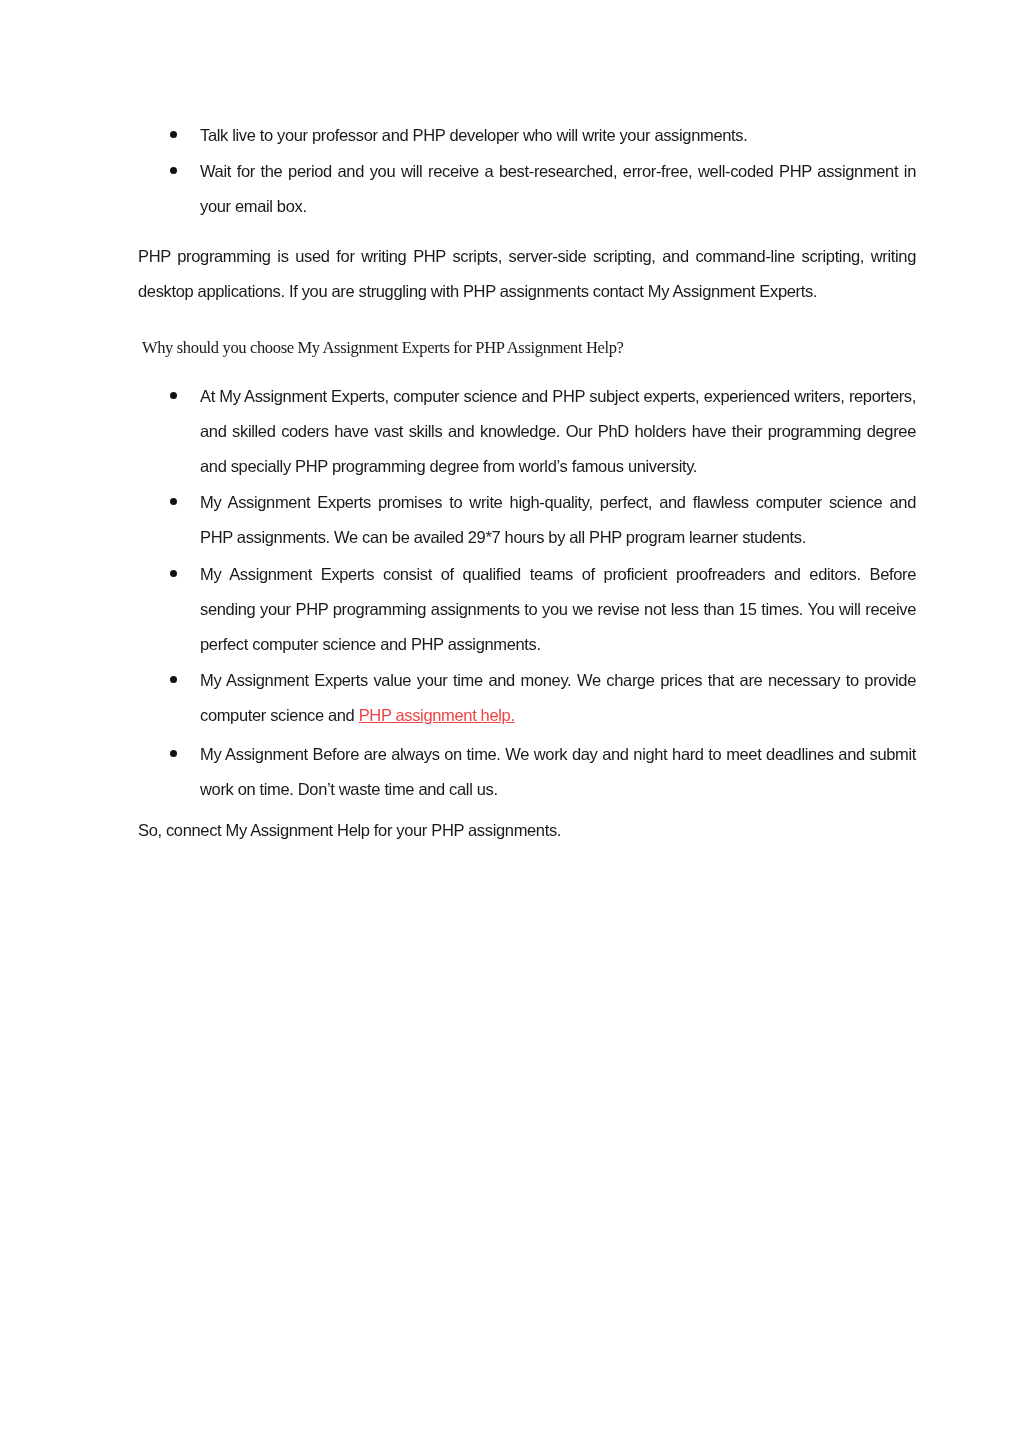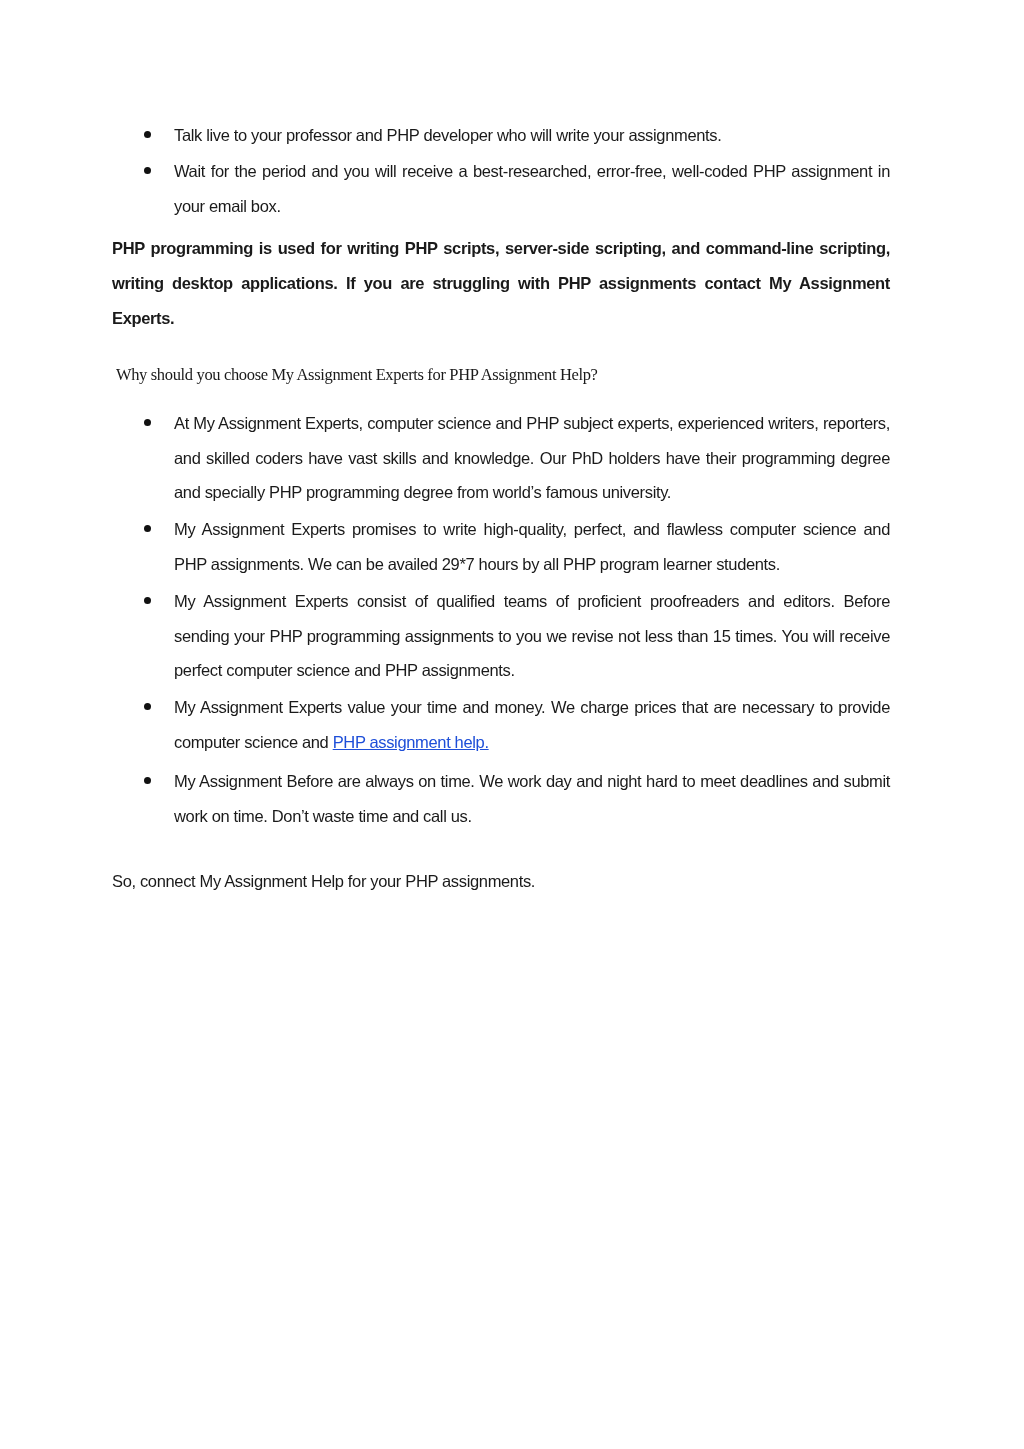--- a/index.html
+++ b/index.html
@@ -1,29 +1,29 @@
 <!DOCTYPE html>
 <html><head>
 <meta charset="utf-8">
 <style>
   html, body { margin: 0; padding: 0; background: #ffffff; }
   body { width: 1024px; height: 1449px; position: relative; overflow: hidden;
          font-family: "Liberation Sans", sans-serif; color: #1a1a1a; }
-  .page { position: absolute; left: 112px; top: 118px; width: 778px; font-size: 16.5px; letter-spacing: -0.35px; }
+  .page { position: absolute; left: 138px; top: 118px; width: 778px; font-size: 16.5px; letter-spacing: -0.35px; }
   .para { text-align: justify; line-height: 34.8px; margin: 0; }
   ul.bullets { list-style: none; margin: 0; padding: 0; }
   ul.bullets li { position: relative; padding-left: 62px; text-align: justify; line-height: 34.8px; }
   ul.bullets li .dot { position: absolute; left: 32px; top: 13px; width: 7px; height: 7px; border-radius: 50%; background: #111; }
   .top-list li { margin-bottom: 1px; }
   .why-list li { margin-bottom: 2px; }
-  .p1 { margin-top: 8px; font-weight: bold; }
+  .p1 { margin-top: 16px; }
   .heading { margin-top: 22px; padding-left: 4px; line-height: 34px; font-family: Liberation Serif, serif; }
   .why-list { margin-top: 14px !important; }
-  .closing { margin-top: 31px; line-height: 34px; }
-  a.link { color: #1d4ed8; }
+  .closing { margin-top: 6px; line-height: 34px; }
+  a.link { color: #ef4444; }
 </style>
 </head>
 <body>
 
 <div class="page">
 
   <ul class="bullets top-list">
     <li>
       <span class="dot"></span>
       <span>Talk live to your professor and PHP developer who will write your assignments.</span>

